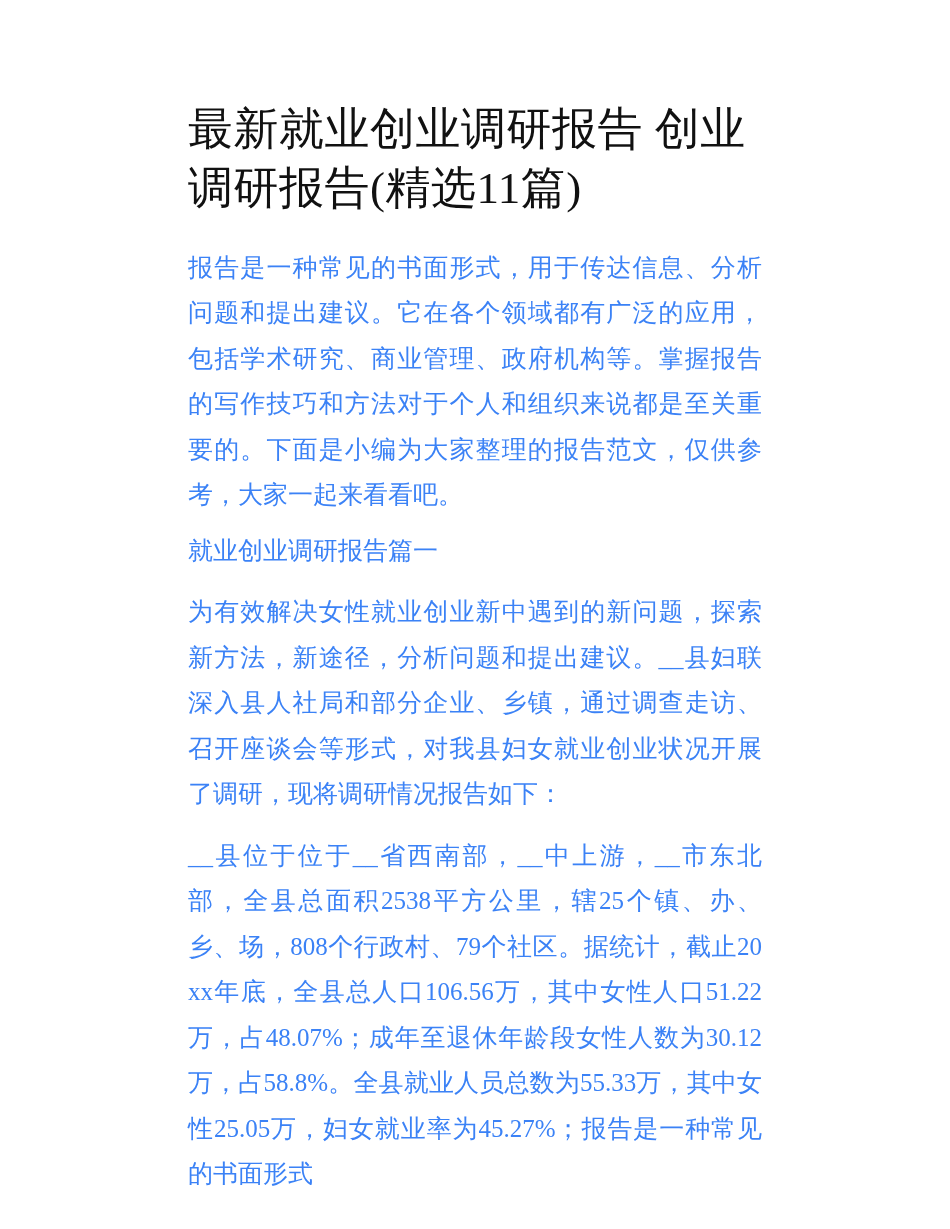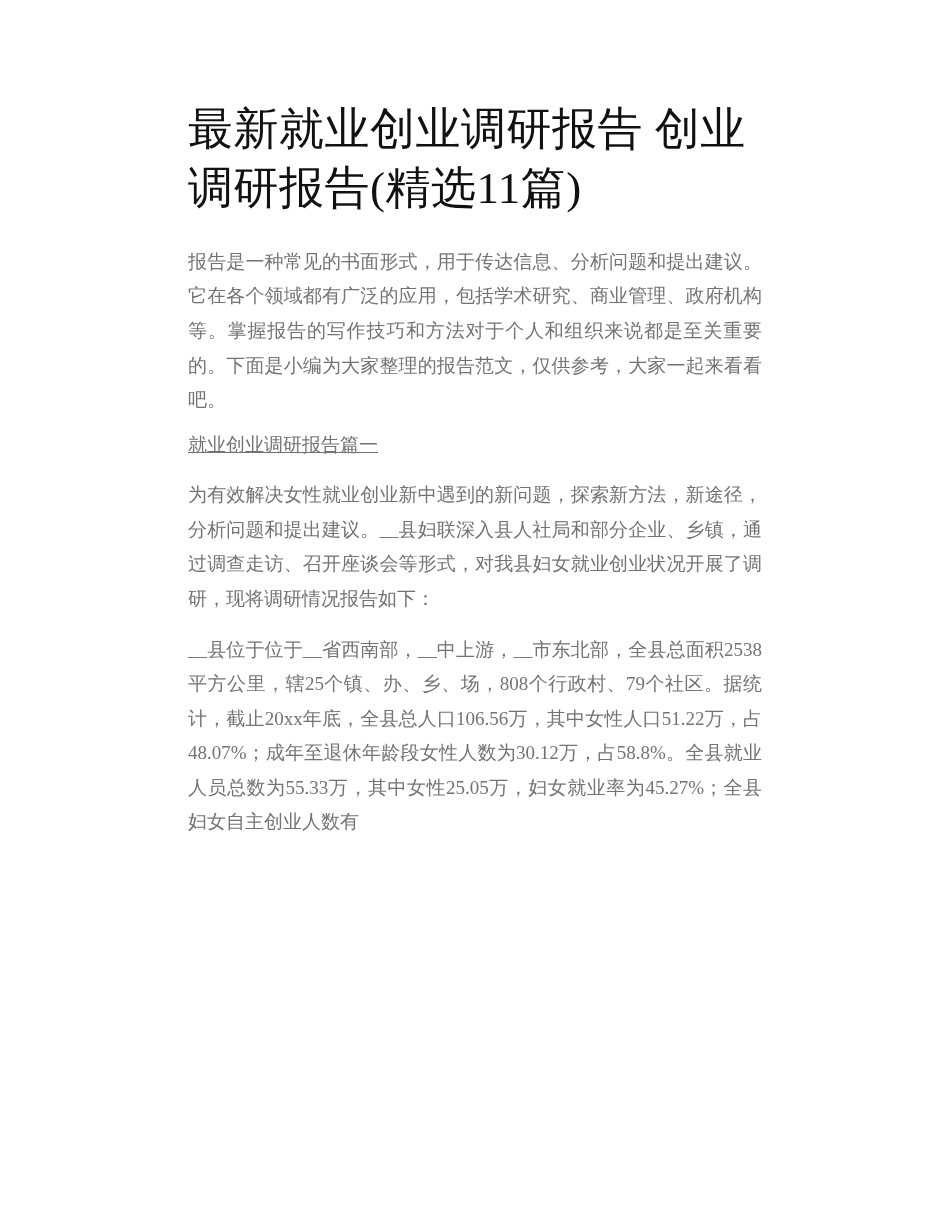--- a/index.html
+++ b/index.html
@@ -23,36 +23,35 @@
     font-family: "Liberation Serif", "DejaVu Serif", serif;
     font-size: 45px;
     line-height: 1.32;
     font-weight: 400;
     color: #111111;
     margin: 0 0 26px 0;
     letter-spacing: 0.5px;
     word-break: break-word;
   }
   .para {
-    font-size: 19px;
+    font-size: 25px;
     line-height: 1.82;
     margin: 16px 0 6px 0;
     text-align: justify;
     text-justify: inter-ideograph;
-    color: #737373;
+    color: #3b82f6;
     word-break: break-all;
   }
   .para.section-label {
     margin-top: 10px;
     margin-bottom: 6px;
-    text-decoration: underline;
   }
 </style>
 </head>
 <body>
 
 <div class="page">
   <h1 class="doc-title">最新就业创业调研报告 创业调研报告(精选11篇)</h1>
   <p class="para">报告是一种常见的书面形式，用于传达信息、分析问题和提出建议。它在各个领域都有广泛的应用，包括学术研究、商业管理、政府机构等。掌握报告的写作技巧和方法对于个人和组织来说都是至关重要的。下面是小编为大家整理的报告范文，仅供参考，大家一起来看看吧。</p>
   <p class="para section-label">就业创业调研报告篇一</p>
   <p class="para">为有效解决女性就业创业新中遇到的新问题，探索新方法，新途径，分析问题和提出建议。__县妇联深入县人社局和部分企业、乡镇，通过调查走访、召开座谈会等形式，对我县妇女就业创业状况开展了调研，现将调研情况报告如下：</p>
-  <p class="para">__县位于位于__省西南部，__中上游，__市东北部，全县总面积2538平方公里，辖25个镇、办、乡、场，808个行政村、79个社区。据统计，截止20xx年底，全县总人口106.56万，其中女性人口51.22万，占48.07%；成年至退休年龄段女性人数为30.12万，占58.8%。全县就业人员总数为55.33万，其中女性25.05万，妇女就业率为45.27%；全县妇女自主创业人数有</p>
+  <p class="para">__县位于位于__省西南部，__中上游，__市东北部，全县总面积2538平方公里，辖25个镇、办、乡、场，808个行政村、79个社区。据统计，截止20xx年底，全县总人口106.56万，其中女性人口51.22万，占48.07%；成年至退休年龄段女性人数为30.12万，占58.8%。全县就业人员总数为55.33万，其中女性25.05万，妇女就业率为45.27%；报告是一种常见的书面形式</p>
 </div>
 
 </body></html>

